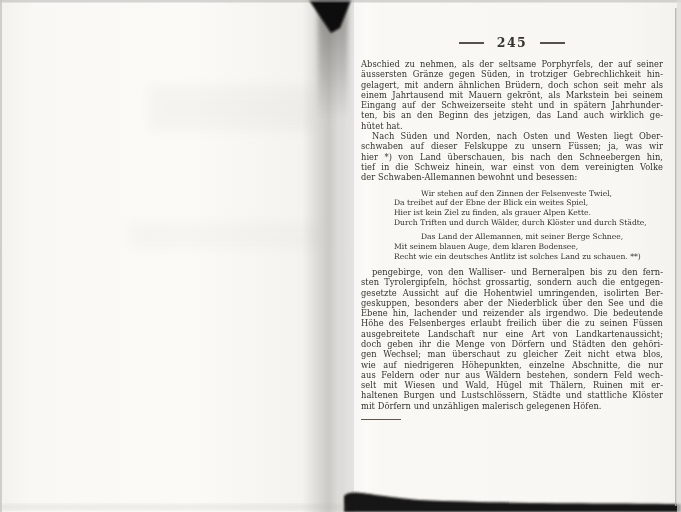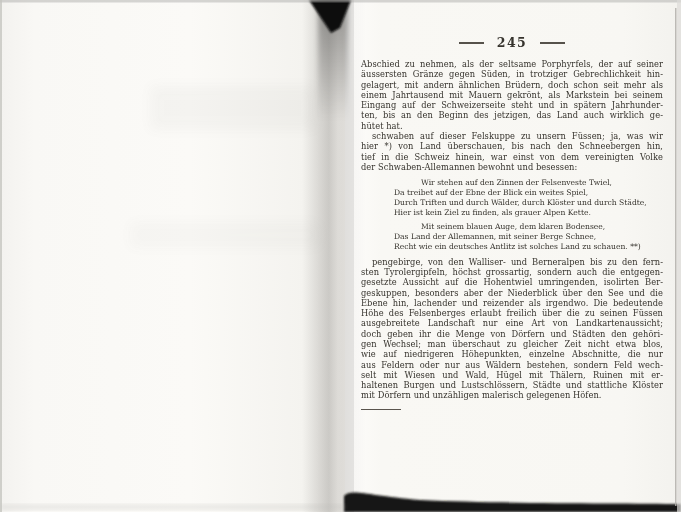--- a/index.html
+++ b/index.html
@@ -80,36 +80,37 @@
           <div class="line">Abschied zu nehmen, als der seltsame Porphyrfels, der auf seiner</div>
           <div class="line">äussersten Gränze gegen Süden, in trotziger Gebrechlichkeit hin-</div>
           <div class="line">gelagert, mit andern ähnlichen Brüdern, doch schon seit mehr als</div>
           <div class="line">einem Jahrtausend mit Mauern gekrönt, als Markstein bei seinem</div>
           <div class="line">Eingang auf der Schweizerseite steht und in spätern Jahrhunder-</div>
           <div class="line">ten, bis an den Beginn des jetzigen, das Land auch wirklich ge-</div>
           <div class="line">hütet hat.</div>
         </div>
 
       <div class="para p2 indent">
+          <div class="line">Nach Süden und Norden, nach Osten und Westen liegt Ober-</div>
           <div class="line">schwaben auf dieser Felskuppe zu unsern Füssen; ja, was wir</div>
           <div class="line">hier *) von Land überschauen, bis nach den Schneebergen hin,</div>
           <div class="line">tief in die Schweiz hinein, war einst von dem vereinigten Volke</div>
           <div class="line">der Schwaben-Allemannen bewohnt und besessen:</div>
         </div>
 
       <div class="poem">
         <div class="stanza">
             <div class="line">Wir stehen auf den Zinnen der Felsenveste Twiel,</div>
             <div class="line">Da treibet auf der Ebne der Blick ein weites Spiel,</div>
+            <div class="line">Hier ist kein Ziel zu finden, als grauer Alpen Kette.</div>
             <div class="line">Durch Triften und durch Wälder, durch Klöster und durch Städte,</div>
-            <div class="line">Hier ist kein Ziel zu finden, als grauer Alpen Kette.</div>
           </div>
         <div class="stanza">
+            <div class="line">Das Land der Allemannen, mit seiner Berge Schnee,</div>
             <div class="line">Mit seinem blauen Auge, dem klaren Bodensee,</div>
-            <div class="line">Das Land der Allemannen, mit seiner Berge Schnee,</div>
             <div class="line">Recht wie ein deutsches Antlitz ist solches Land zu schauen. **)</div>
           </div>
       </div>
 
       <div class="para p3 indent">
           <div class="line">pengebirge, von den Walliser- und Berneralpen bis zu den fern-</div>
           <div class="line">sten Tyrolergipfeln, höchst grossartig, sondern auch die entgegen-</div>
           <div class="line">gesetzte Aussicht auf die Hohentwiel umringenden, isolirten Ber-</div>
           <div class="line">geskuppen, besonders aber der Niederblick über den See und die</div>
           <div class="line">Ebene hin, lachender und reizender als irgendwo. Die bedeutende</div>

